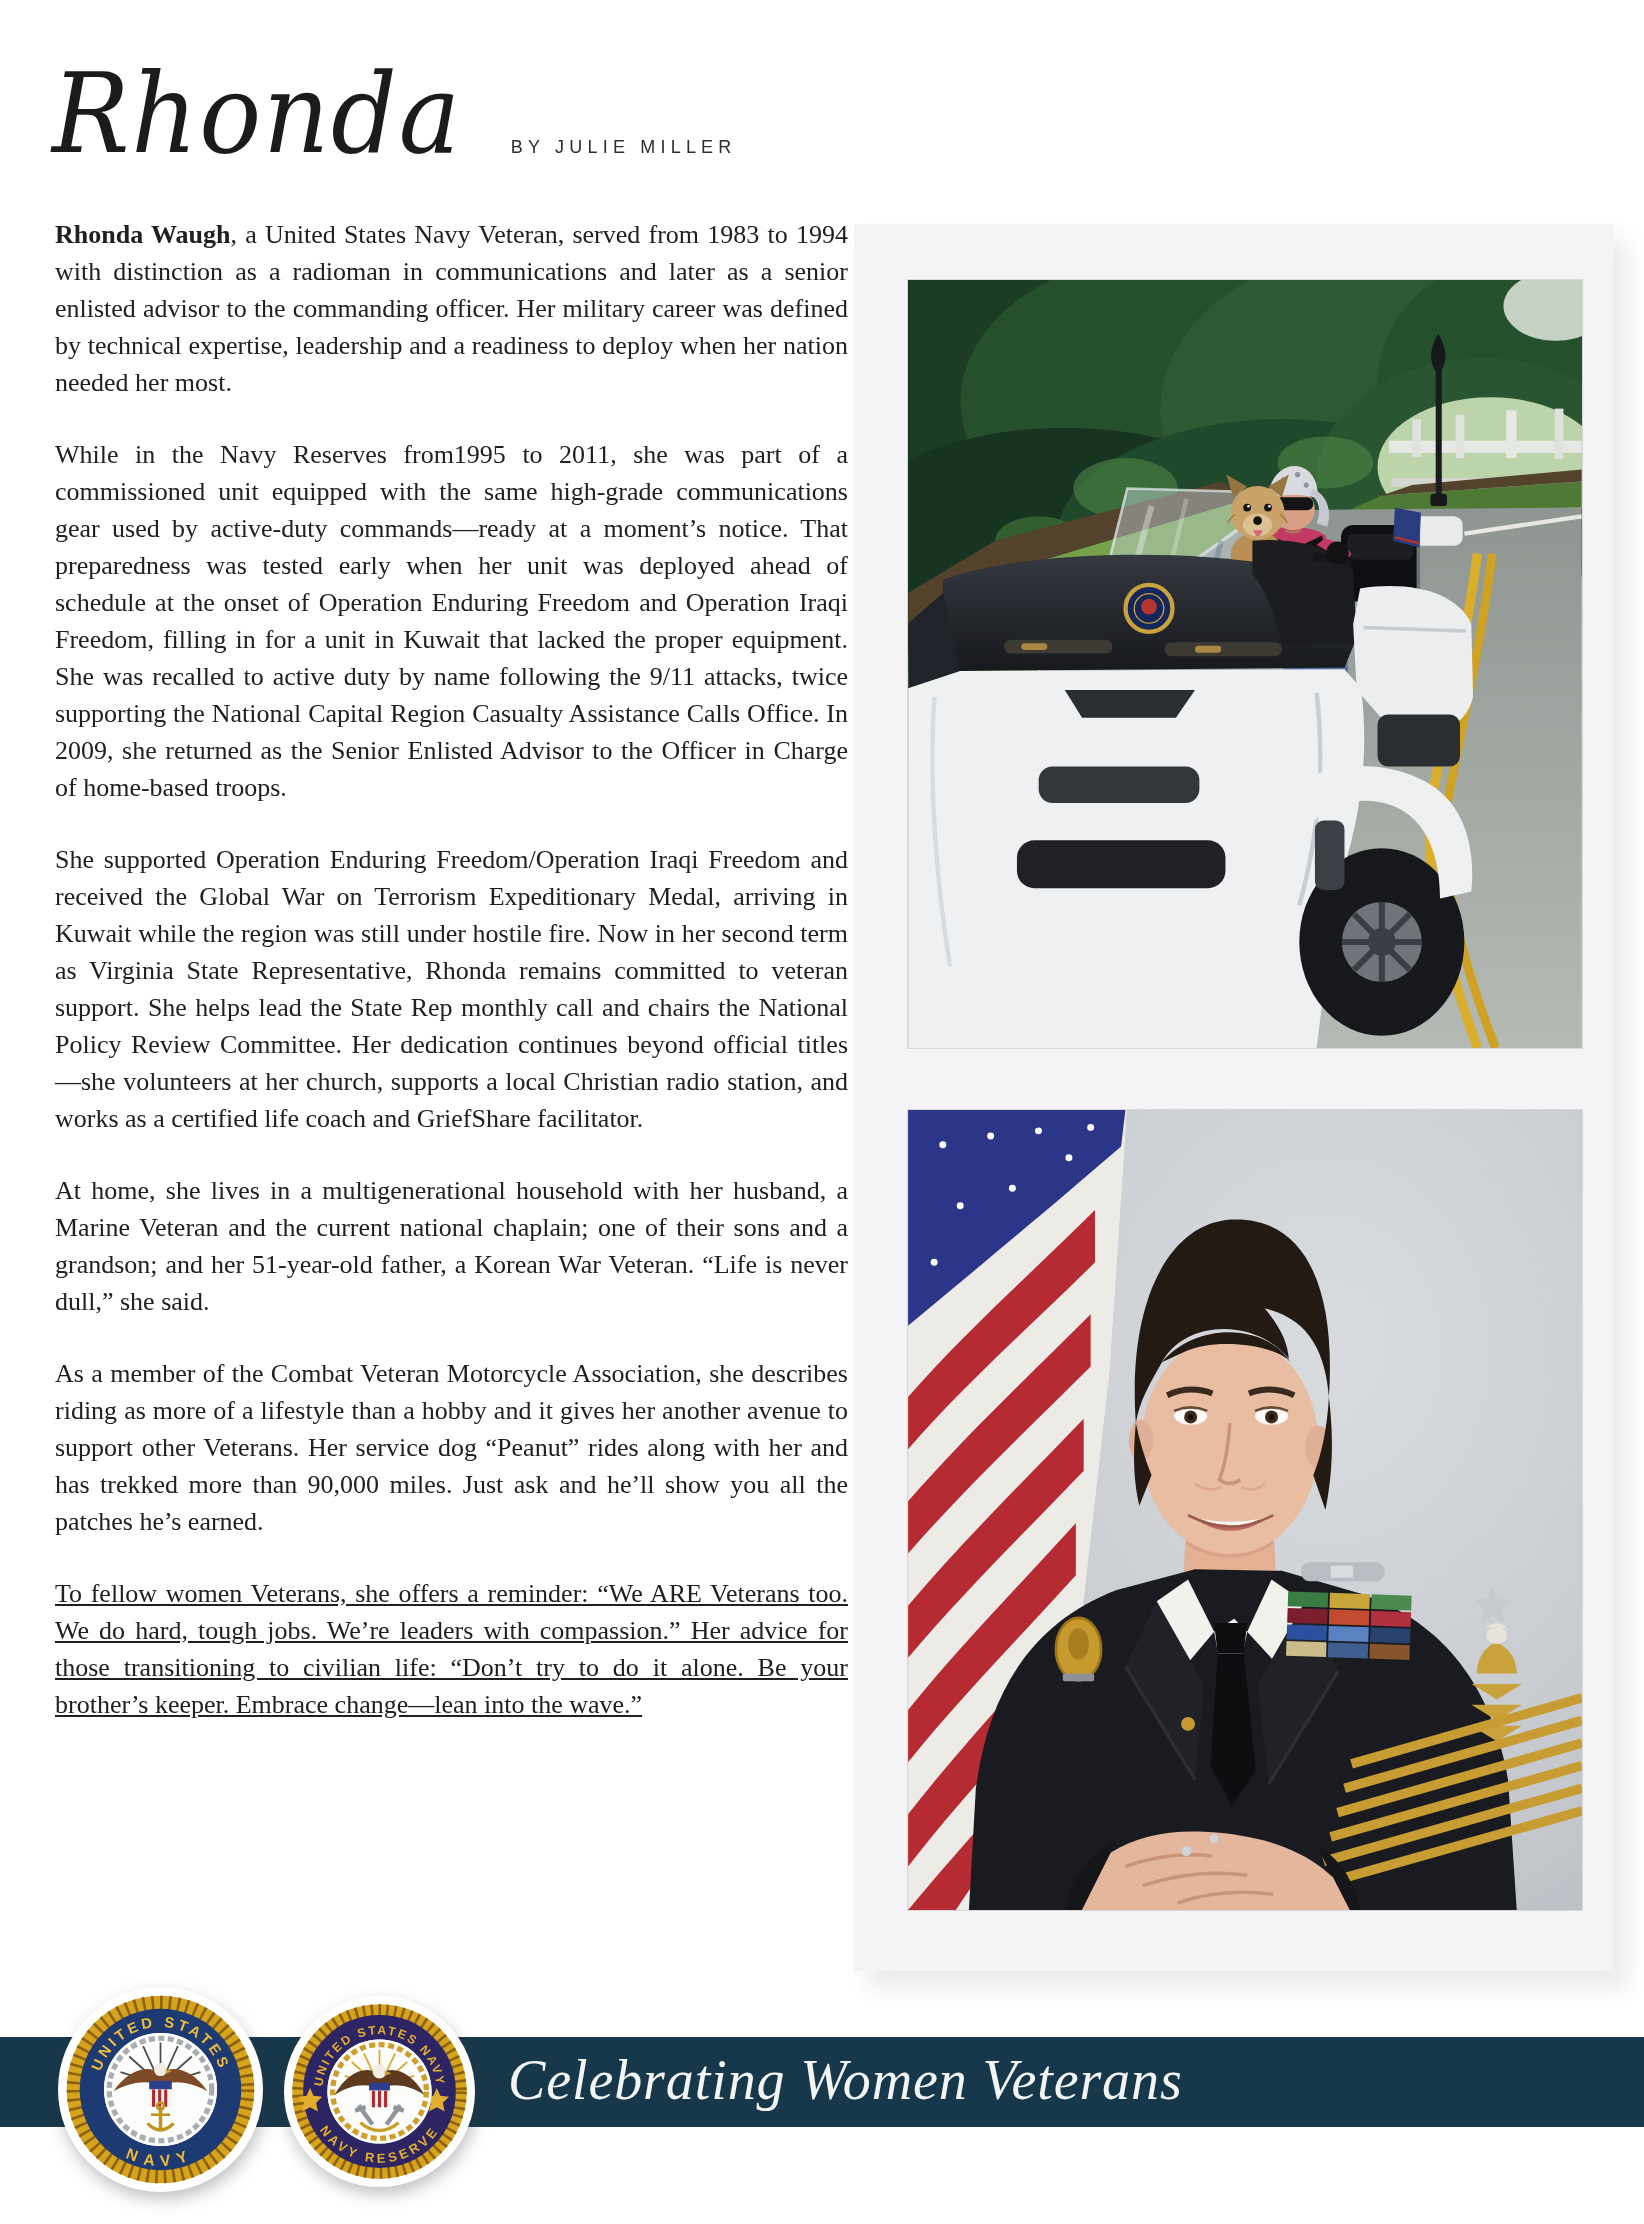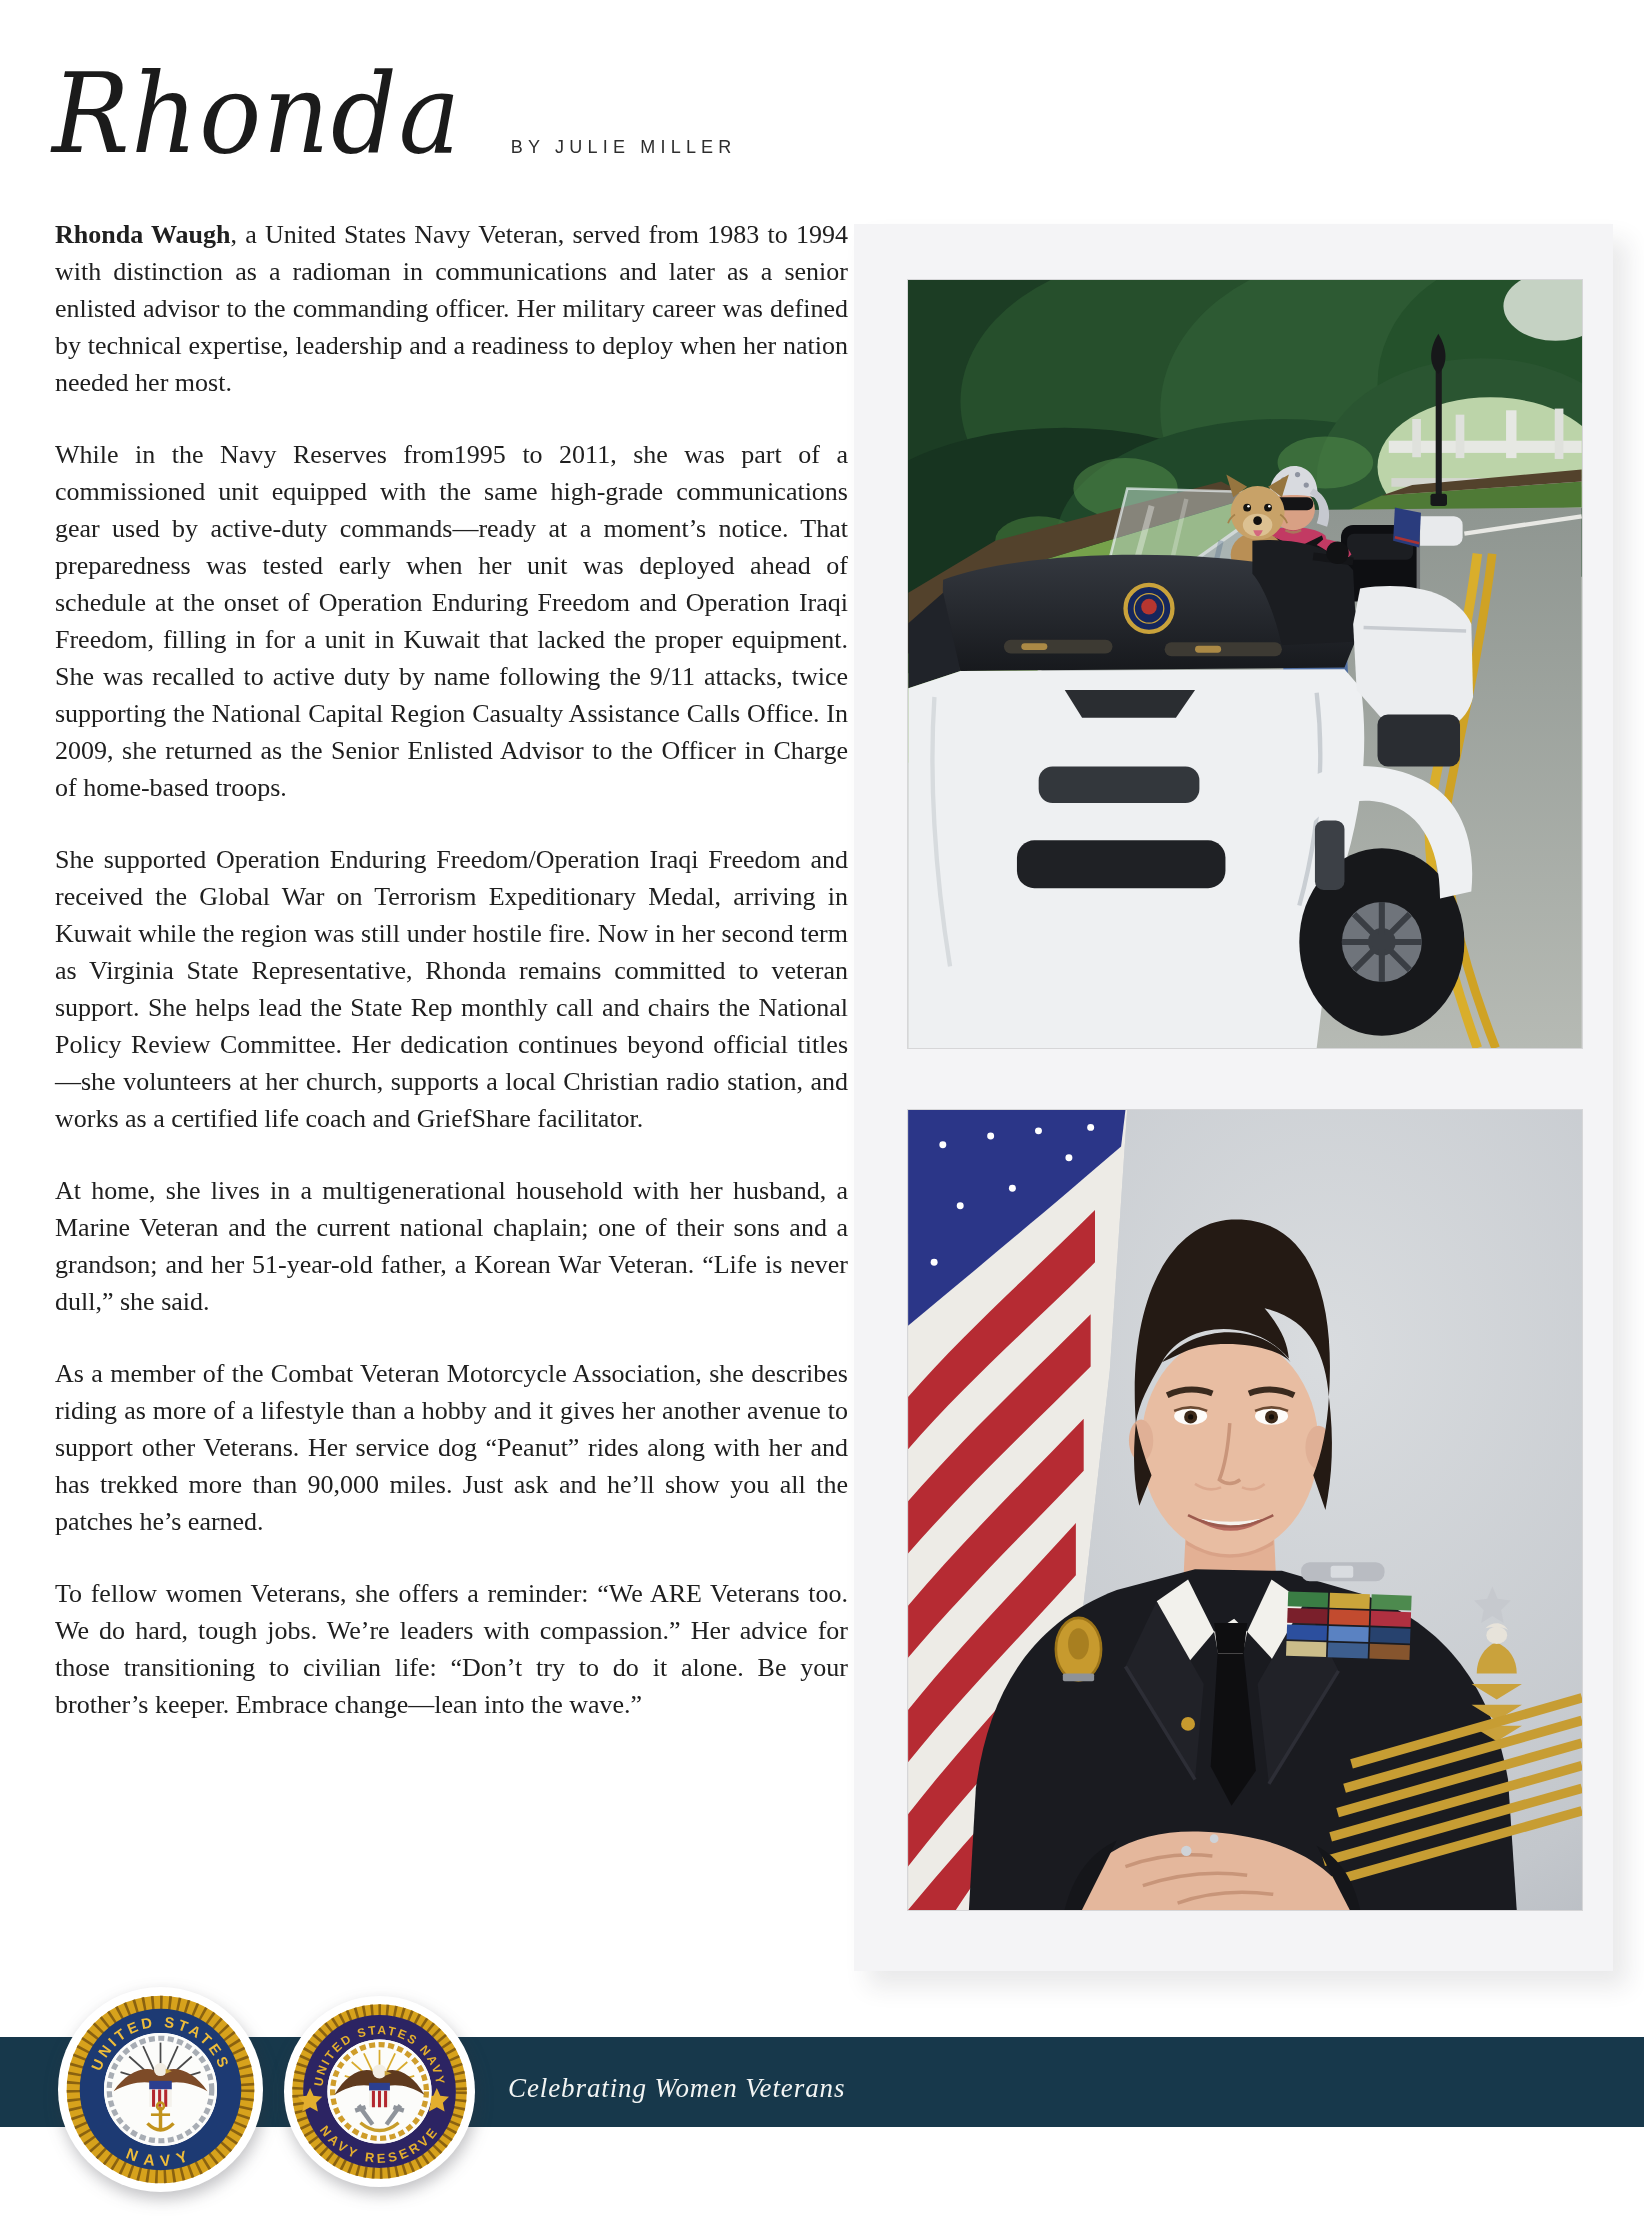--- a/index.html
+++ b/index.html
@@ -19,41 +19,41 @@
   .byline {
     font-family:"Liberation Sans", sans-serif; font-size:18px; letter-spacing:5.2px;
     color:#2e2e2e; margin-left:49px;
   }
   
   .article {
     position:absolute; left:55px; top:216px; width:793px;
     font-size:26px; line-height:37px; text-align:justify;
   }
   .article p { margin:0 0 35px 0; }
-  .article p:last-child { margin-bottom:12px; }
+  .article p:last-child { margin-bottom:12px;text-decoration:underline; }
   .article p.bold { font-weight:400; }
   .article strong { font-weight:700; }
   
   .photo-panel {
     position:absolute; left:854px; top:224px; width:759px; height:1747px;
     background:#f4f4f6; box-shadow:14px 15.6px 22.6px rgba(40,40,50,0.10);
   }
   .photo { position:absolute; left:54px; outline:0.9px solid rgba(0,0,0,0.12); background:#d8d8d8; }
   .photo svg { display:block; }
   .photo-top { top:56px; width:674px; height:768px; }
   .photo-bottom { top:886px; width:674px; height:800px; }
   
   .banner {
     position:absolute; left:0; top:2037px; width:1644px; height:90px;
     background:#17384b;
   }
   .banner-text {
     position:absolute; left:508px; top:0; height:90px; line-height:87px;
-    font-family:"Liberation Serif", serif; font-style:italic; font-size:27px;
-    color:#f3f5f4; letter-spacing:0.9px;margin-top:8px;
+    font-family:"Liberation Serif", serif; font-style:italic; font-size:56px;
+    color:#f3f5f4; letter-spacing:0.9px;
   }
   
   .seal { position:absolute; filter:drop-shadow(2.6px 7px 7.8px rgba(50,50,60,0.30)); }
   .seal-navy { left:58px; top:1987px; width:205px; height:205px; }
   .seal-reserve { left:284px; top:1996px; width:191px; height:191px; }
   .seal-arc-1 { font-family:"Liberation Sans", sans-serif; font-weight:700; font-size:17px; letter-spacing:4px; fill:#eebc3a; }
   .seal-arc-1b { font-family:"Liberation Sans", sans-serif; font-weight:700; font-size:18px; letter-spacing:9px; fill:#eebc3a; }
   .seal-arc-2 { font-family:"Liberation Sans", sans-serif; font-weight:700; font-size:14px; letter-spacing:2.5px; fill:#e3ae2e; }
   .seal-arc-2b { font-family:"Liberation Sans", sans-serif; font-weight:700; font-size:15px; letter-spacing:4px; fill:#e3ae2e; }
 </style>

